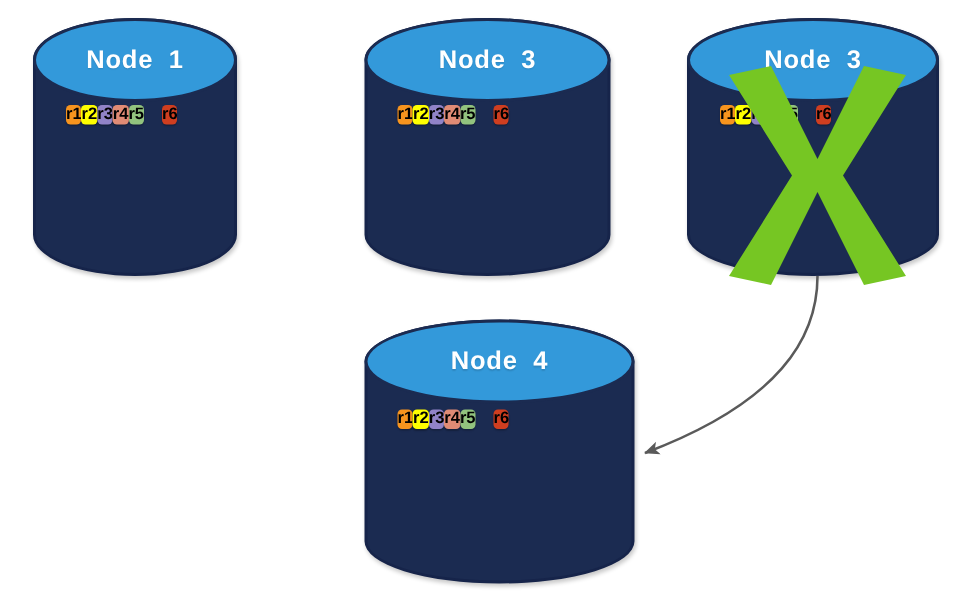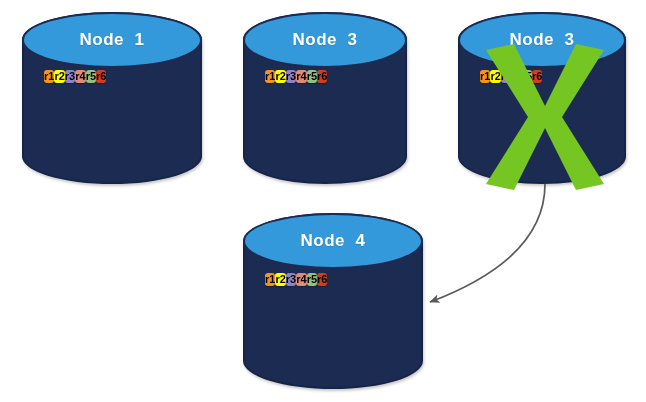--- a/index.html
+++ b/index.html
@@ -76,21 +76,21 @@
     box-sizing: border-box;
     display: flex;
     align-items: center;
     justify-content: center;
     color: #000000;
     font-weight: bold;
     font-size: 11px;
     line-height: 1;
     box-shadow: 0 1px 1px rgba(0,0,0,0.25);
   }
-  .bar:last-child { margin-bottom: 0; }
+  .bar:last-child { margin-bottom: 0; margin-left: 12px; }
 
   
   .xmark {
     position: absolute;
     pointer-events: none;
   }
 
   
   .arrow {
     position: absolute;
@@ -99,21 +99,21 @@
     width: 646px;
     height: 402px;
     pointer-events: none;
   }
 </style>
 </head>
 <body>
 
 <div id="canvas">
 
-  <div class="node" style="left:22px; top:12px; width:180px; height:172px;">
+  <div class="node" style="left:22px; top:12px; width:136px; height:172px;">
     <div class="body"></div>
     <div class="cap"></div>
     <div class="cap-label">Node  1</div>
     <div class="bars" style="top:58px; padding:0 22px; box-sizing:border-box;">
       <div class="bar" style="background:#f7941e;">r1</div>
       <div class="bar" style="background:#ffff00;">r2</div>
       <div class="bar" style="background:#9183c7;">r3</div>
       <div class="bar" style="background:#e08b75;">r4</div>
       <div class="bar" style="background:#92c37e;">r5</div>
       <div class="bar" style="background:#cf3e20;">r6</div>

